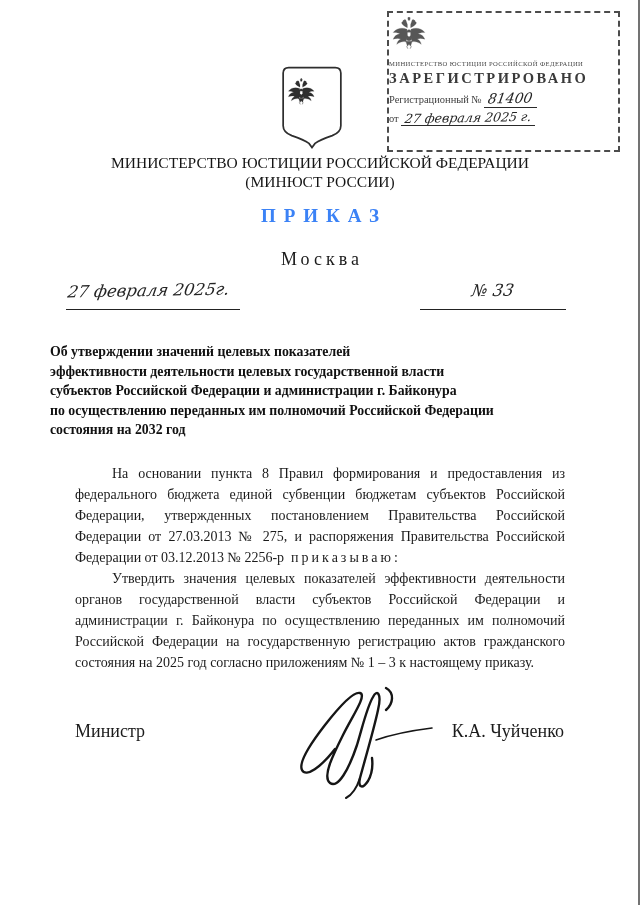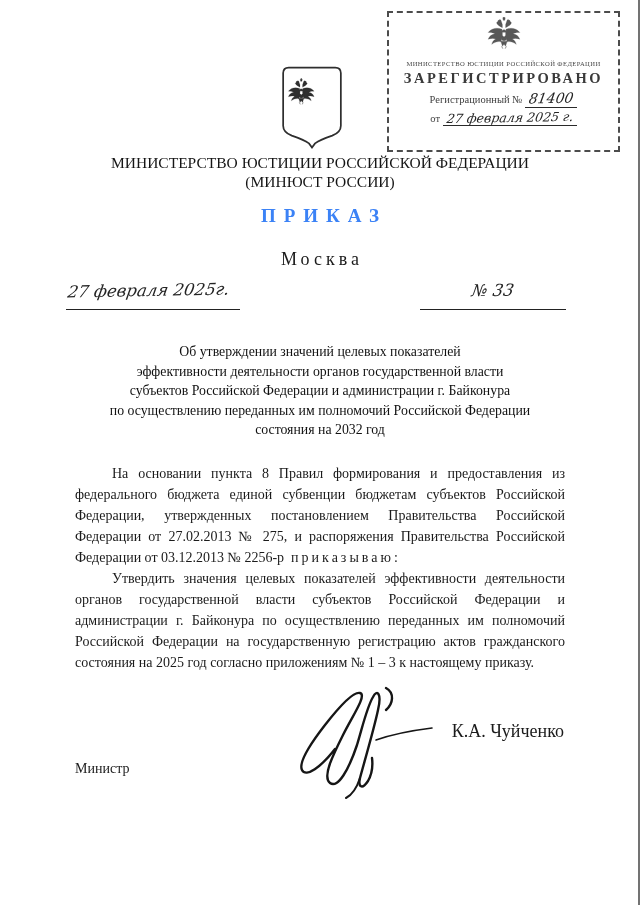--- a/index.html
+++ b/index.html
@@ -8,21 +8,21 @@
     background:#ffffff;overflow:hidden;
     font-family:"Liberation Serif",serif;color:#1b1b1b;
   }
   .abs{position:absolute;}
   
   .scan-edge{right:0;top:0;width:2px;height:905px;background:#5a5a5a;opacity:.85;}
   
   .stamp{
     left:387px;top:11px;width:233px;height:141px;
     border:2px dashed #4c4c4c;box-sizing:border-box;
-    text-align:center;color:#3e3e3e;filter:blur(.2px);
+    color:#3e3e3e;filter:blur(.2px);
   }
   .stamp-eagle{margin-top:4px;opacity:.8;}
   .stamp-ministry{font-size:6.6px;letter-spacing:.4px;margin-top:1px;white-space:nowrap;color:#474747;}
   .stamp-registered{font-size:14.5px;font-weight:bold;letter-spacing:2.5px;margin-top:3px;color:#3a3a3a;}
   .stamp-line{font-size:10.5px;margin-top:4px;white-space:nowrap;}
   .hw{
     font-family:"DejaVu Serif",serif;font-style:italic;color:#242424;
     display:inline-block;transform:skewX(-10deg) rotate(-1deg);
   }
   .u{border-bottom:1.3px solid #2a2a2a;display:inline-block;line-height:1;}
@@ -34,27 +34,27 @@
   
   .ministry-name{left:0;top:153px;width:100%;text-align:center;font-size:15.5px;line-height:19px;color:#151515;}
   .doc-type{left:0;top:205px;width:100%;text-align:center;font-size:19px;font-weight:bold;letter-spacing:8px;text-indent:8px;color:#3b82f6;}
   .city{left:0;top:249px;width:100%;text-align:center;font-size:18px;letter-spacing:4px;text-indent:4px;}
   
   .date-hw{left:66px;top:281px;width:174px;height:28px;border-bottom:1.4px solid #222;text-align:left;}
   .date-hw .hw{font-size:16.5px;padding-left:2px;}
   .num-hw{left:420px;top:281px;width:146px;height:28px;border-bottom:1.4px solid #222;text-align:center;}
   .num-hw .hw{font-size:16.5px;}
   
-  .title-block{left:50px;top:342px;width:540px;text-align:center;font-weight:normal;font-size:13.8px;line-height:19.5px;color:#111;}
+  .title-block{left:50px;top:342px;width:540px;text-align:left;font-weight:bold;font-size:13.8px;line-height:19.5px;color:#111;}
   
   .body-block{left:75px;top:463px;width:490px;font-size:14px;line-height:21px;text-align:justify;}
   .body-block p{margin:0;text-indent:37px;}
   .emphasis{letter-spacing:3px;}
   
-  .minister{left:75px;top:721px;font-size:14px;margin-top:40px;}
+  .minister{left:75px;top:721px;font-size:18px;}
   .signer-name{right:76px;top:721px;font-size:18px;}
   .signature{left:289px;top:685px;}
 </style>
 </head>
 <body>
 
 <svg width="0" height="0" style="position:absolute" aria-hidden="true">
   <defs>
     <symbol id="eagle" viewBox="0 0 100 96">
       <g fill="#2e2e2e" stroke="#2e2e2e">
@@ -116,28 +116,28 @@
 
   <div class="abs date-hw">
     <span class="hw">27 февраля 2025г.</span>
   </div>
   <div class="abs num-hw">
     <span class="hw">№ 33</span>
   </div>
 
   <div class="abs title-block">
     <div>Об утверждении значений целевых показателей</div>
-    <div>эффективности деятельности органов государственной власти</div>
+    <div>эффективности деятельности целевых государственной власти</div>
     <div>субъектов Российской Федерации и администрации г. Байконура</div>
     <div>по осуществлению переданных им полномочий Российской Федерации</div>
     <div>состояния на 2032 год</div>
   </div>
 
   <div class="abs body-block">
-    <p><span>На основании пункта 8 Правил формирования и предоставления из федерального бюджета единой субвенции бюджетам субъектов Российской Федерации, утвержденных постановлением Правительства Российской Федерации от 27.02.2013 № 275, и распоряжения Правительства Российской Федерации от 03.12.2013 № 2256-р</span>&nbsp; <span class="emphasis">приказываю:</span></p>
+    <p><span>На основании пункта 8 Правил формирования и предоставления из федерального бюджета единой субвенции бюджетам субъектов Российской Федерации, утвержденных постановлением Правительства Российской Федерации от 27.03.2013 № 275, и распоряжения Правительства Российской Федерации от 03.12.2013 № 2256-р</span>&nbsp; <span class="emphasis">приказываю:</span></p>
     <p>Утвердить значения целевых показателей эффективности деятельности органов государственной власти субъектов Российской Федерации и администрации г. Байконура по осуществлению переданных им полномочий Российской Федерации на государственную регистрацию актов гражданского состояния на 2025 год согласно приложениям № 1 – 3 к настоящему приказу.</p>
   </div>
 
   <div class="abs minister">Министр</div>
 
   <svg class="abs signature" width="150" height="115" viewBox="0 0 150 115">
     <g fill="none" stroke="#161616" stroke-width="2.4" stroke-linecap="round">
       <path d="M97,3 C106,8 104,19 97,25"></path>
       <path d="M46,64 C32,82 17,93 13,85 C9,77 22,58 36,40 C50,22 64,6 71,8 C78,10 64,30 54,50 C44,70 33,92 41,98 C49,104 60,84 68,60 C74,40 78,22 84,12 C88,4 93,8 89,25 C85,44 75,78 71,93 C69,102 73,105 79,96 C83,89 84,81 83,73"></path>
       <path d="M71,93 C68,102 63,110 57,113" stroke-width="2"></path>

